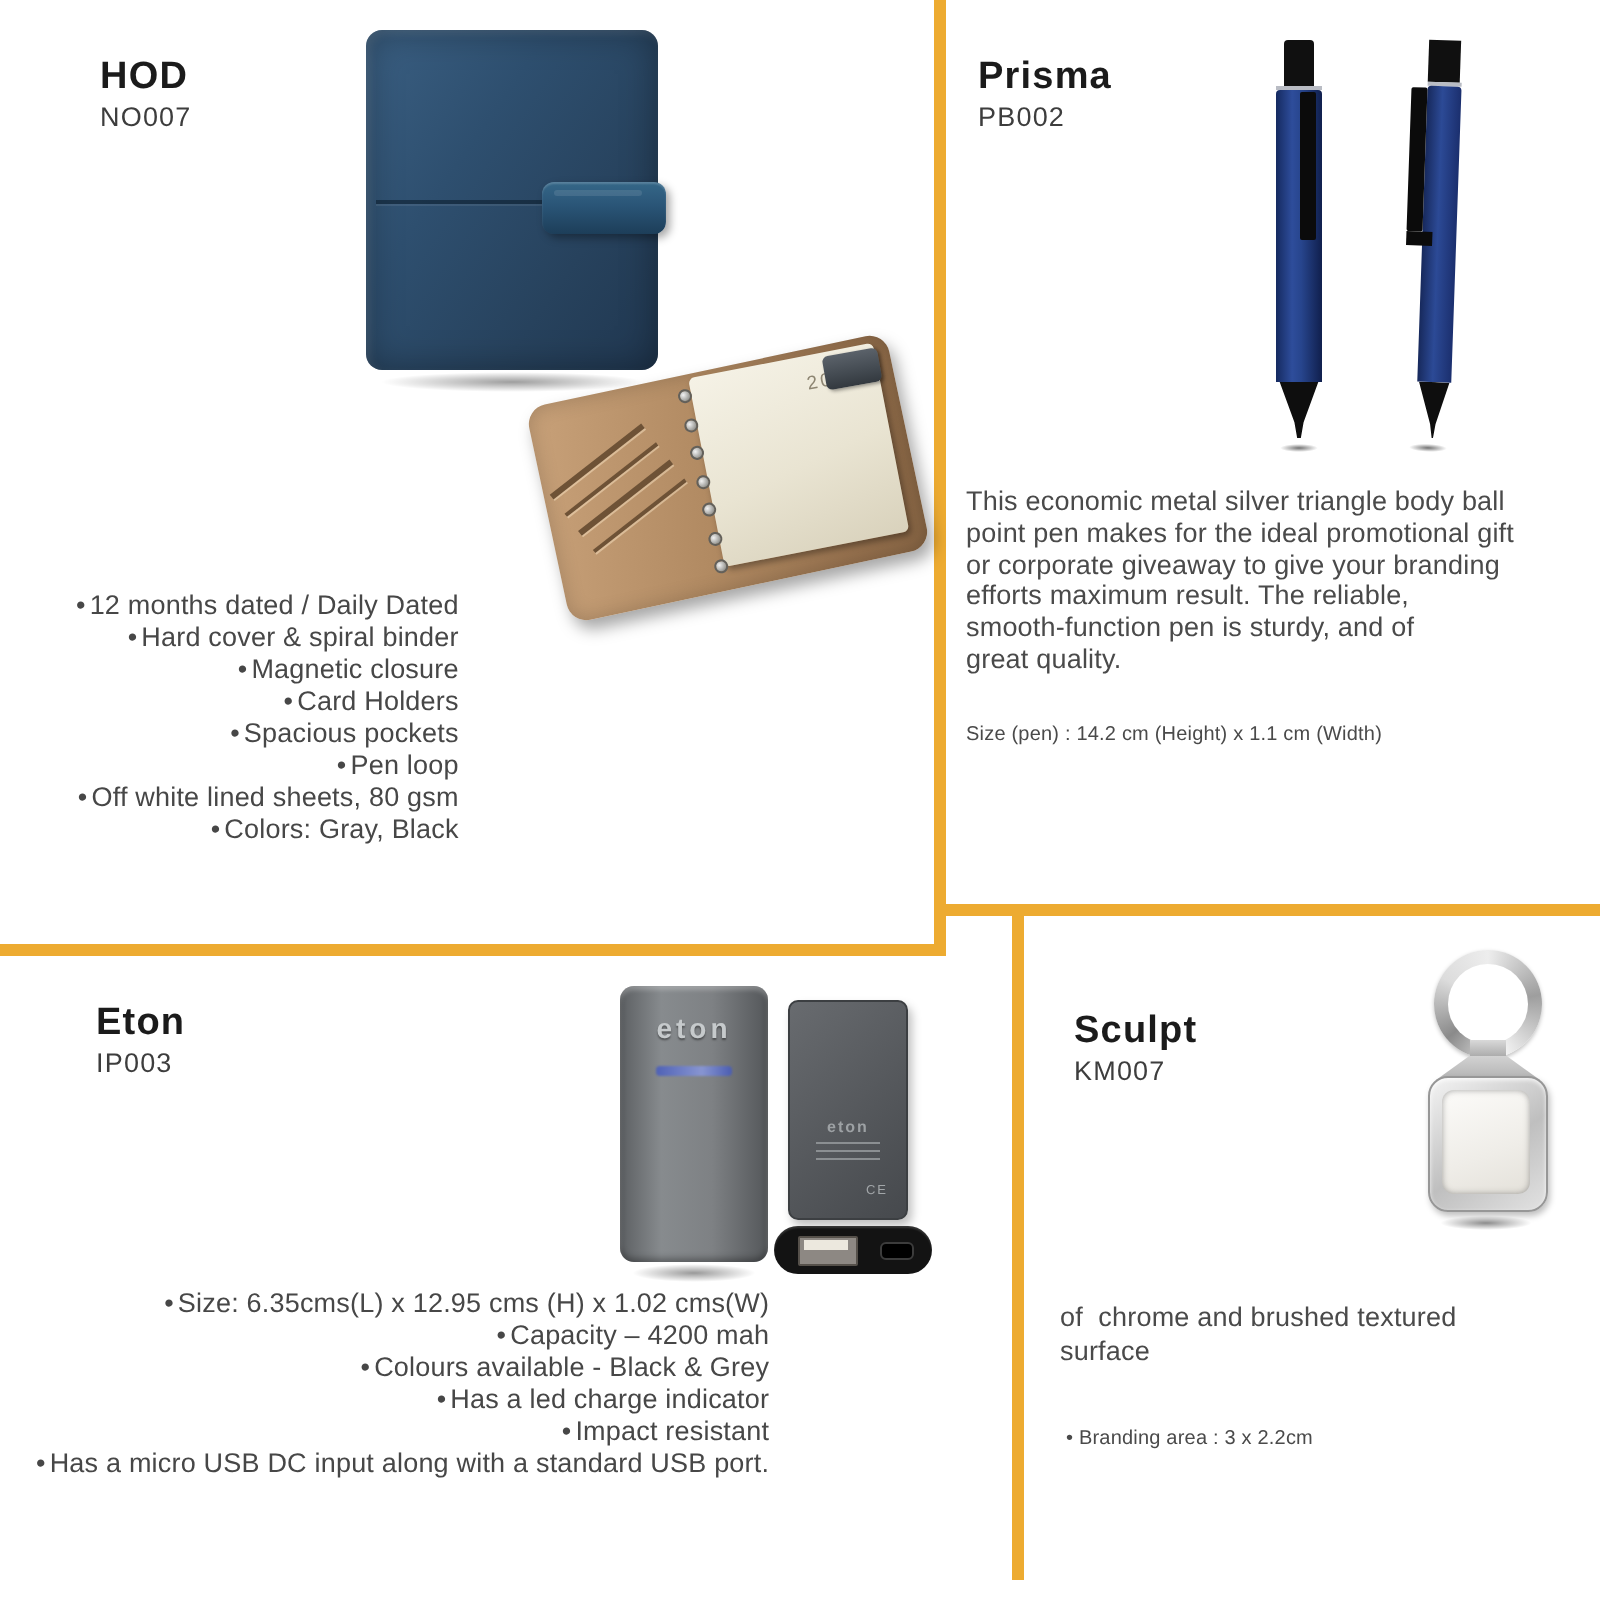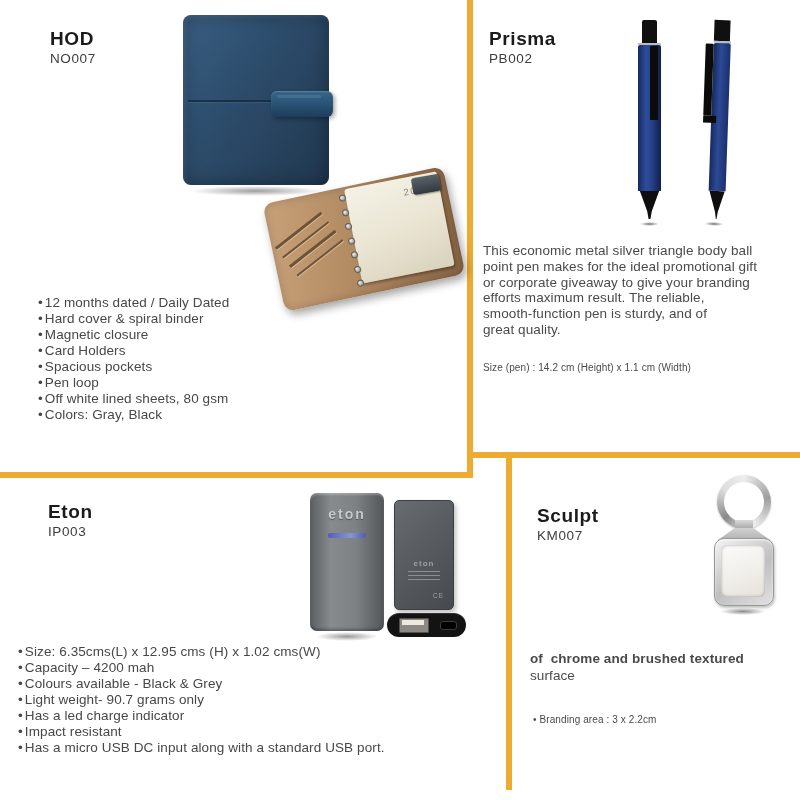--- a/index.html
+++ b/index.html
@@ -11,21 +11,21 @@
   .divider{position:absolute;background:var(--divider,#edab31);}
   #div-v-top{left:467px;top:0;width:6px;height:478px;}
   #div-h-left{left:0;top:472px;width:473px;height:6px;}
   #div-h-right{left:467px;top:452px;width:333px;height:6px;}
   #div-v-bottom{left:506px;top:452px;width:6px;height:338px;}
 
   .p-title{position:absolute;margin:0;font-size:19px;font-weight:700;color:#1b1b1b;letter-spacing:.6px;}
   .p-code{position:absolute;font-size:13.5px;color:#3d3d3d;letter-spacing:.6px;}
 
   ul.bullets{position:absolute;margin:0;padding:0;list-style:none;font-size:13.5px;color:#474747;letter-spacing:.1px;}
-  ul.bullets li{line-height:16px;}
+  ul.bullets li{line-height:16px;text-align:right;}
   ul.bullets li::before{content:"\2022";margin-right:2px;color:#474747;}
 
   .desc{position:absolute;font-size:13.5px;color:#4a4a4a;letter-spacing:.1px;}
   .desc .line{line-height:15.8px;white-space:pre-wrap;}
   .size-line{position:absolute;font-size:10px;color:#4a4a4a;letter-spacing:.1px;}
 
   
   .nb-closed{position:absolute;left:183px;top:15px;width:146px;height:170px;border-radius:8px;
     background:linear-gradient(125deg,#3a5f82 0%,#2e4f6f 35%,#27425d 70%,#203750 100%);
     box-shadow:inset 0 0 18px rgba(0,0,0,.35), inset 2px 2px 4px rgba(255,255,255,.12);}
@@ -225,39 +225,38 @@
 
     <div class="pb-dock">
       <div class="usb"></div>
       <div class="micro"></div>
     </div>
 
     <ul class="bullets" style="left:18px;top:170px;">
         <li>Size: 6.35cms(L) x 12.95 cms (H) x 1.02 cms(W)</li>
         <li>Capacity – 4200 mah</li>
         <li>Colours available - Black &amp; Grey</li>
-        <li>Light weight- 90.7 grams only</li>
         <li>Has a led charge indicator</li>
         <li>Impact resistant</li>
         <li>Has a micro USB DC input along with a standard USB port.</li>
       </ul>
   </section>
 
   <section class="quad" style="left:512px;top:458px;width:288px;height:342px;">
     <h2 class="p-title" style="left:25px;top:47px;">Sculpt</h2>
     <div class="p-code" style="left:25px;top:70px;">KM007</div>
 
     <div class="kc-ring"></div>
     <div class="kc-neck"></div>
     <div class="kc-flare"></div>
     <div class="kc-body">
       <div class="kc-plate"></div>
     </div>
     <div class="kc-shadow"></div>
 
     <div class="desc" style="left:18px;top:192px;width:250px;">
-        <div class="line" style="line-height:17px;font-weight:bold;">of  chrome and brushed textured</div>
+        <div class="line" style="line-height:17px;">of  chrome and brushed textured</div>
         <div class="line" style="line-height:17px;">surface</div>
       </div>
     <div class="size-line" style="left:21px;top:256px;">• Branding area : 3 x 2.2cm</div>
   </section>
 
 </div>
 
 </body></html>

